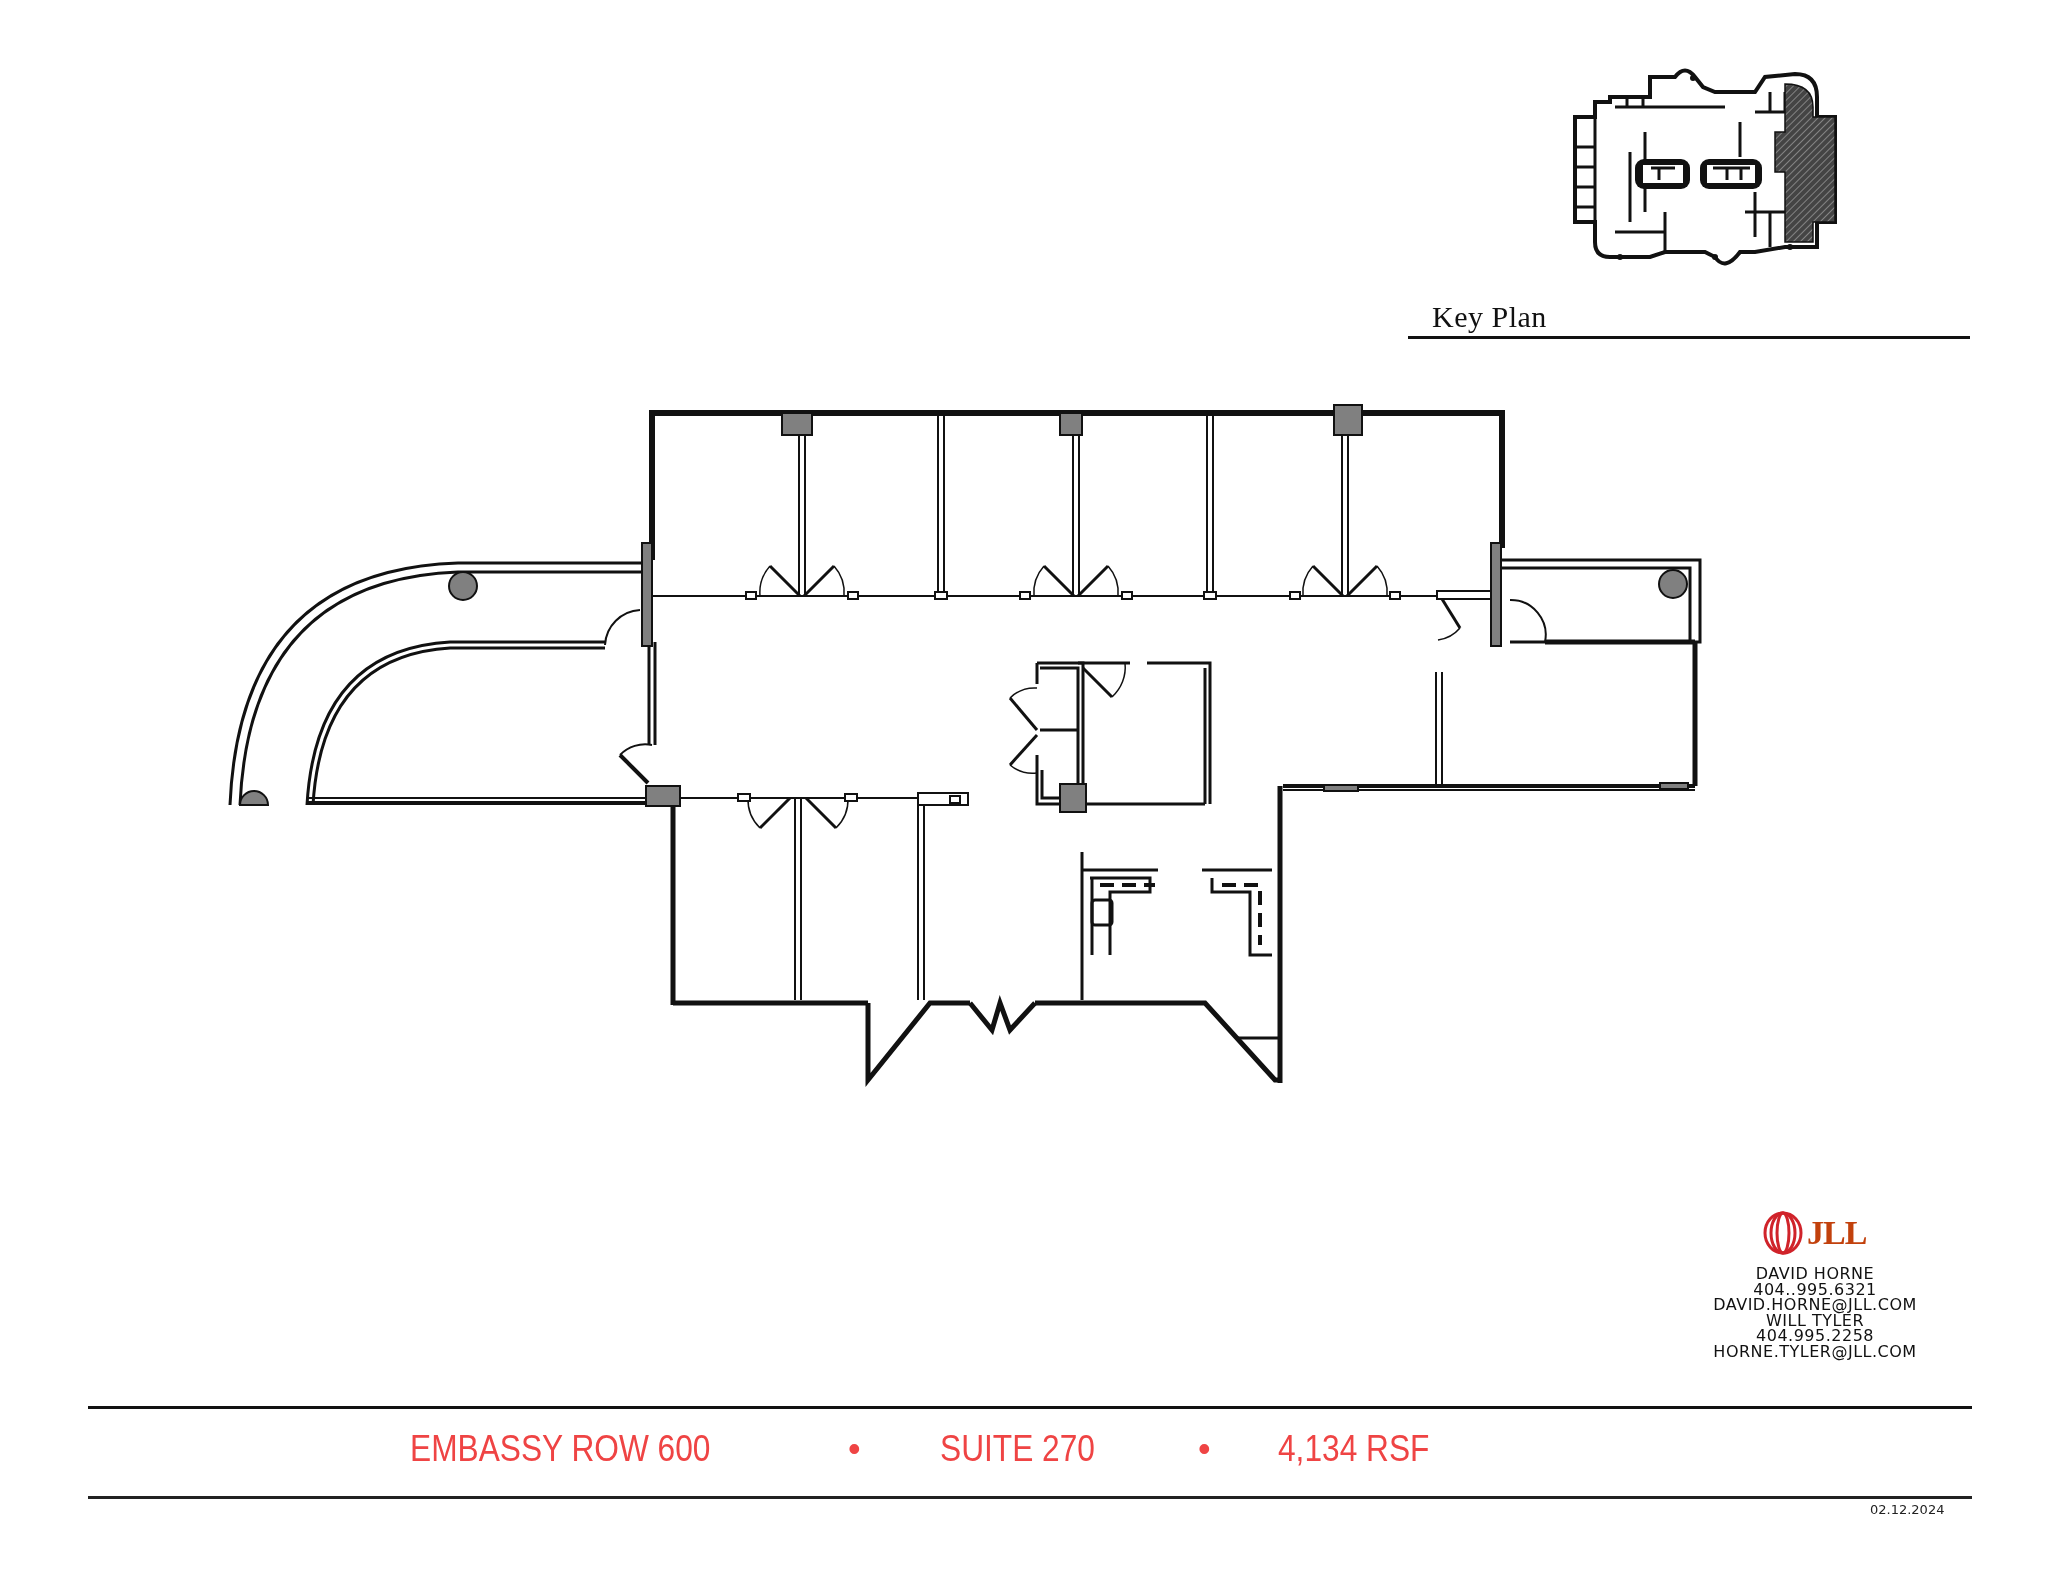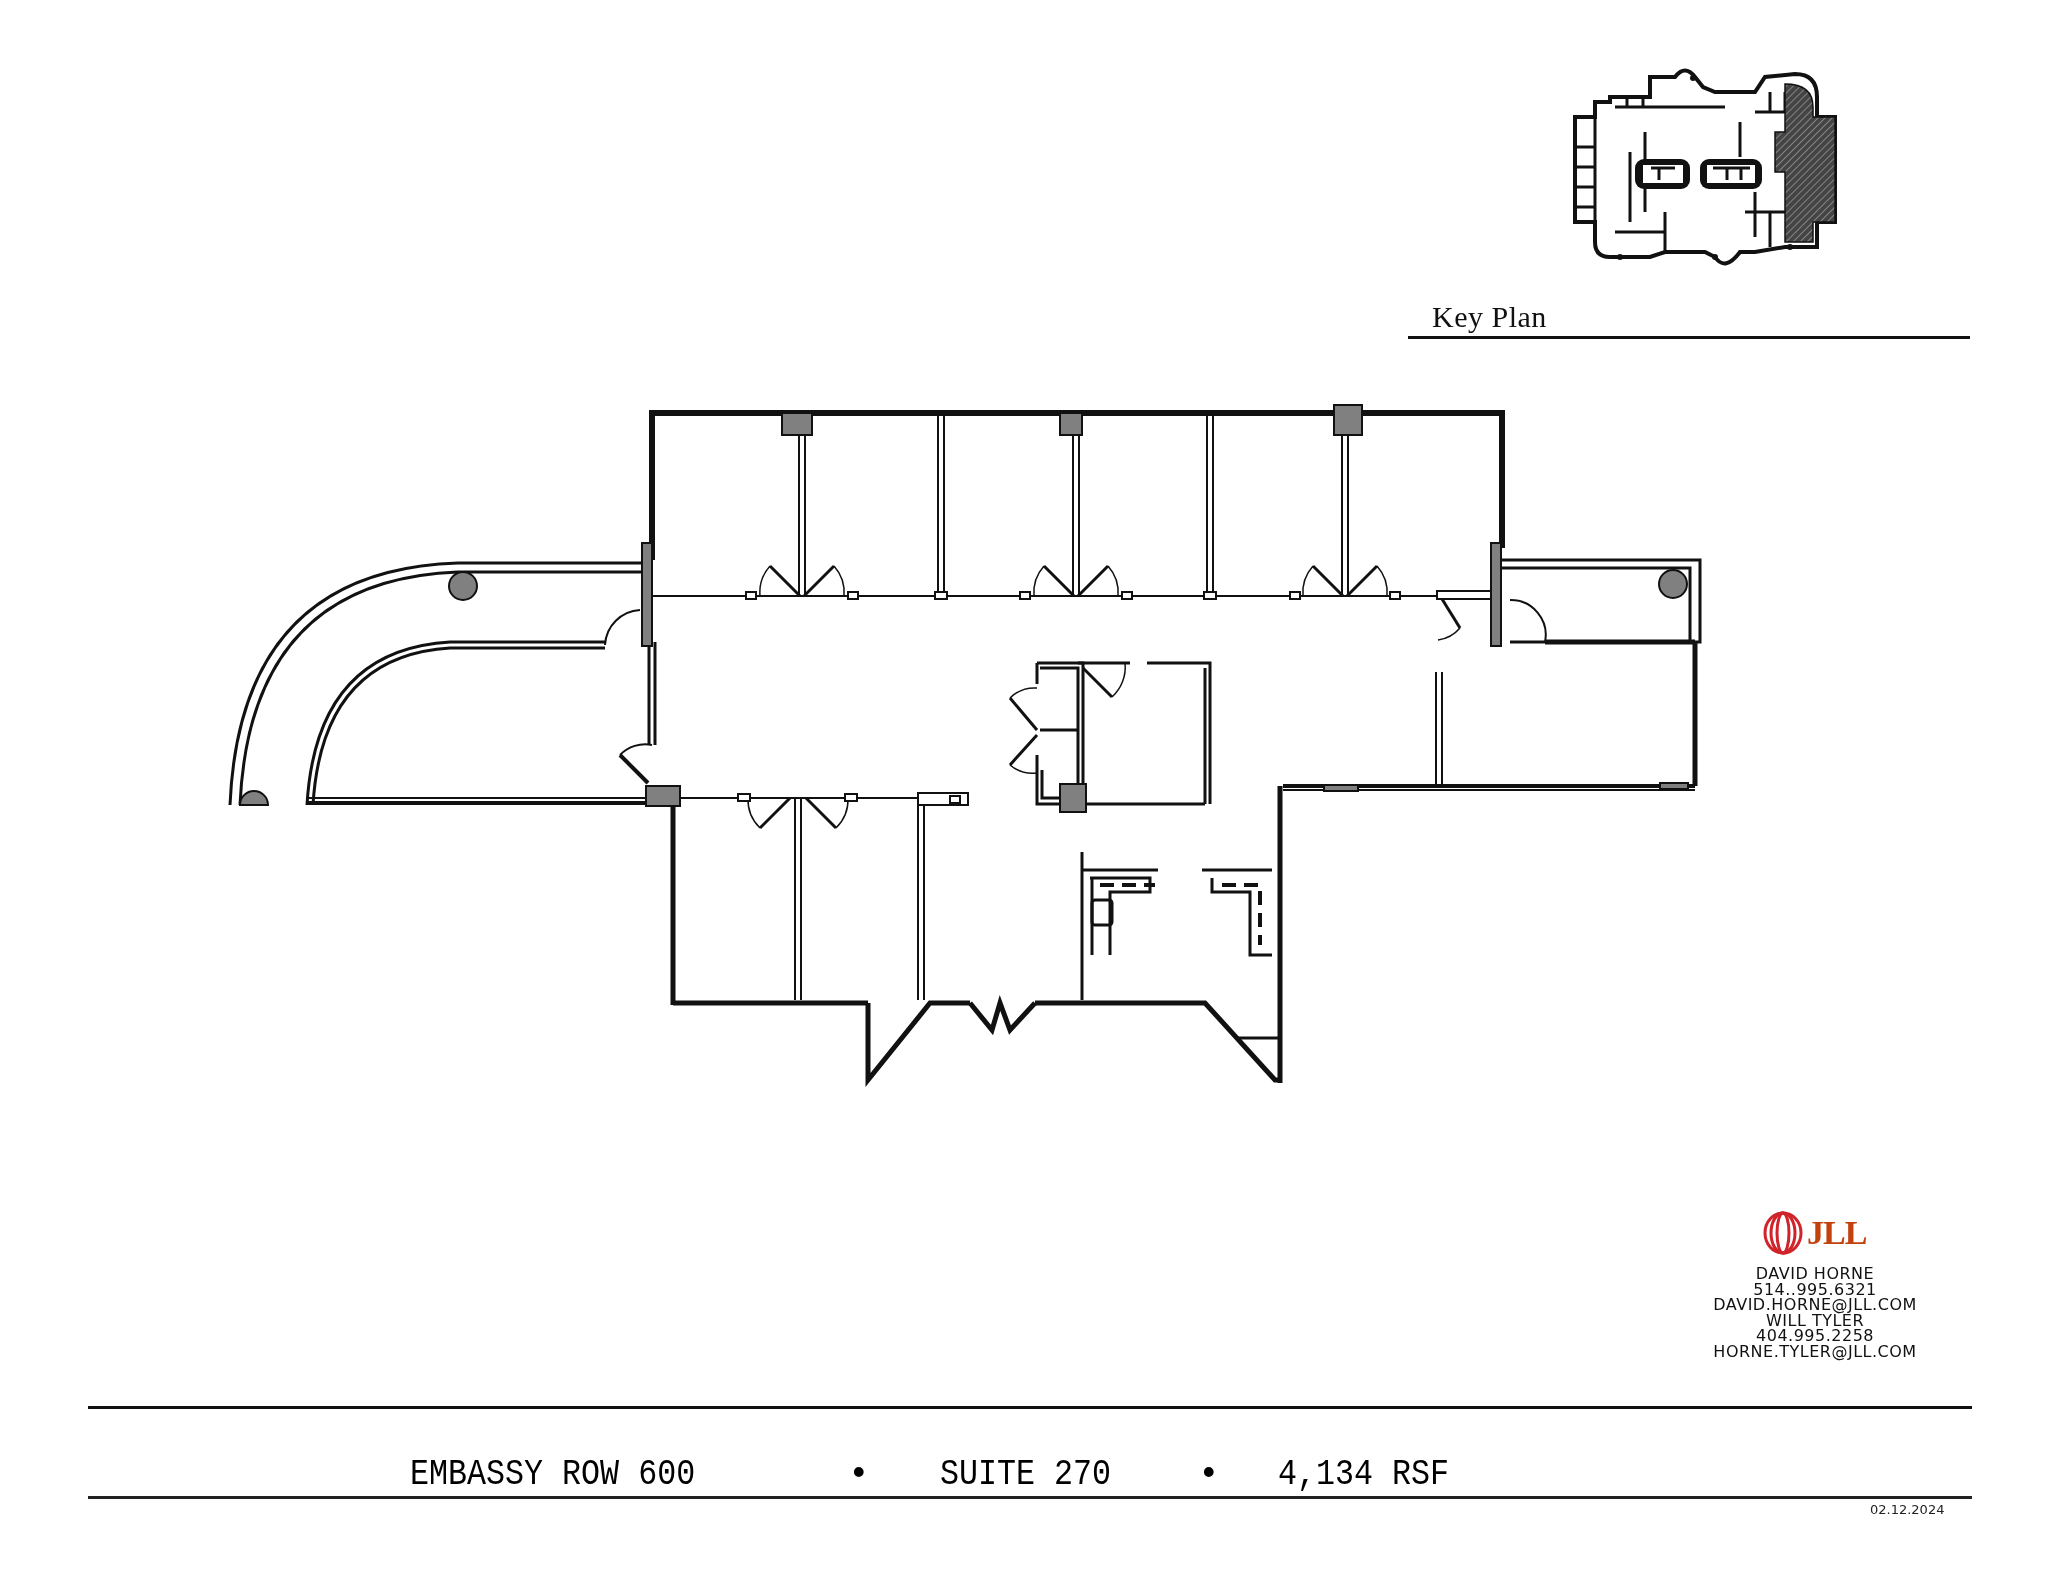--- a/index.html
+++ b/index.html
@@ -8,21 +8,21 @@
     #key-plan-svg { left: 1555px; top: 62px; width: 300px; height: 218px; }
     .key-plan-label { left: 1432px; top: 300px; font-size: 30px; font-family: Liberation Serif, serif; letter-spacing: 0.5px; color: #111; }
     .key-plan-rule { left: 1408px; top: 336px; width: 562px; height: 3px; background: #111; }
     #floor-plan-svg { left: 0; top: 0; width: 2048px; height: 1587px; }
     .logo { left: 1763px; top: 1208px; width: 110px; height: 50px; display: flex; align-items: center; gap: 4px; }
     .logo-text { font-family: "Liberation Serif", serif; font-weight: bold; font-size: 34px; color: #c2410c; letter-spacing: -1px; }
     .contact { left: 1680px; top: 1266px; width: 270px; text-align: center; font-family: "DejaVu Sans", sans-serif; font-size: 16px; line-height: 15.5px; color: #111; letter-spacing: 0.5px; }
     .contact div { white-space: nowrap; }
     .rule-top { left: 88px; top: 1406px; width: 1884px; height: 3px; background: #111; }
     .rule-bottom { left: 88px; top: 1496px; width: 1884px; height: 3px; background: #222; }
-    .title-row { left: 88px; top: 1428px; width: 1884px; height: 50px; font-family: Liberation Mono, monospace; font-size: 36px; color: #000000; margin-top: 26px; }
+    .title-row { left: 88px; top: 1428px; width: 1884px; height: 50px; font-family: Liberation Sans, sans-serif; font-size: 36px; color: #ef4444; }
     .title-row span { position: absolute; top: 0; white-space: nowrap; transform: scaleX(0.88); transform-origin: left center; }
     .date { left: 1870px; top: 1502px; width: 100px; font-family: "DejaVu Sans", sans-serif; font-size: 13px; color: #222; }
   </style>
 </head>
 <body>
 
 <svg id="key-plan-svg" class="abs" viewBox="0 0 300 218" xmlns="http://www.w3.org/2000/svg">
   <defs>
     <pattern id="hatch" width="5" height="5" patternUnits="userSpaceOnUse" patternTransform="rotate(45)">
       <rect width="5" height="5" fill="#444"></rect>
@@ -232,21 +232,21 @@
       <ellipse cx="20" cy="22" rx="18" ry="20"></ellipse>
       <ellipse cx="20" cy="22" rx="12" ry="20"></ellipse>
       <ellipse cx="20" cy="22" rx="6" ry="20"></ellipse>
     </g>
   </svg>
   <span class="logo-text">JLL</span>
 </div>
 
 <div class="abs contact">
   <div>DAVID HORNE</div>
-  <div>514..995.6321</div>
+  <div>404..995.6321</div>
   <div>DAVID.HORNE@JLL.COM</div>
   <div>WILL TYLER</div>
   <div>404.995.2258</div>
   <div>HORNE.TYLER@JLL.COM</div>
 </div>
 
 <div class="abs rule-top"></div>
 <div class="abs title-row">
   <span style="left:322px;">EMBASSY ROW 600</span>
   <span style="left:760px; transform:none;">•</span>

